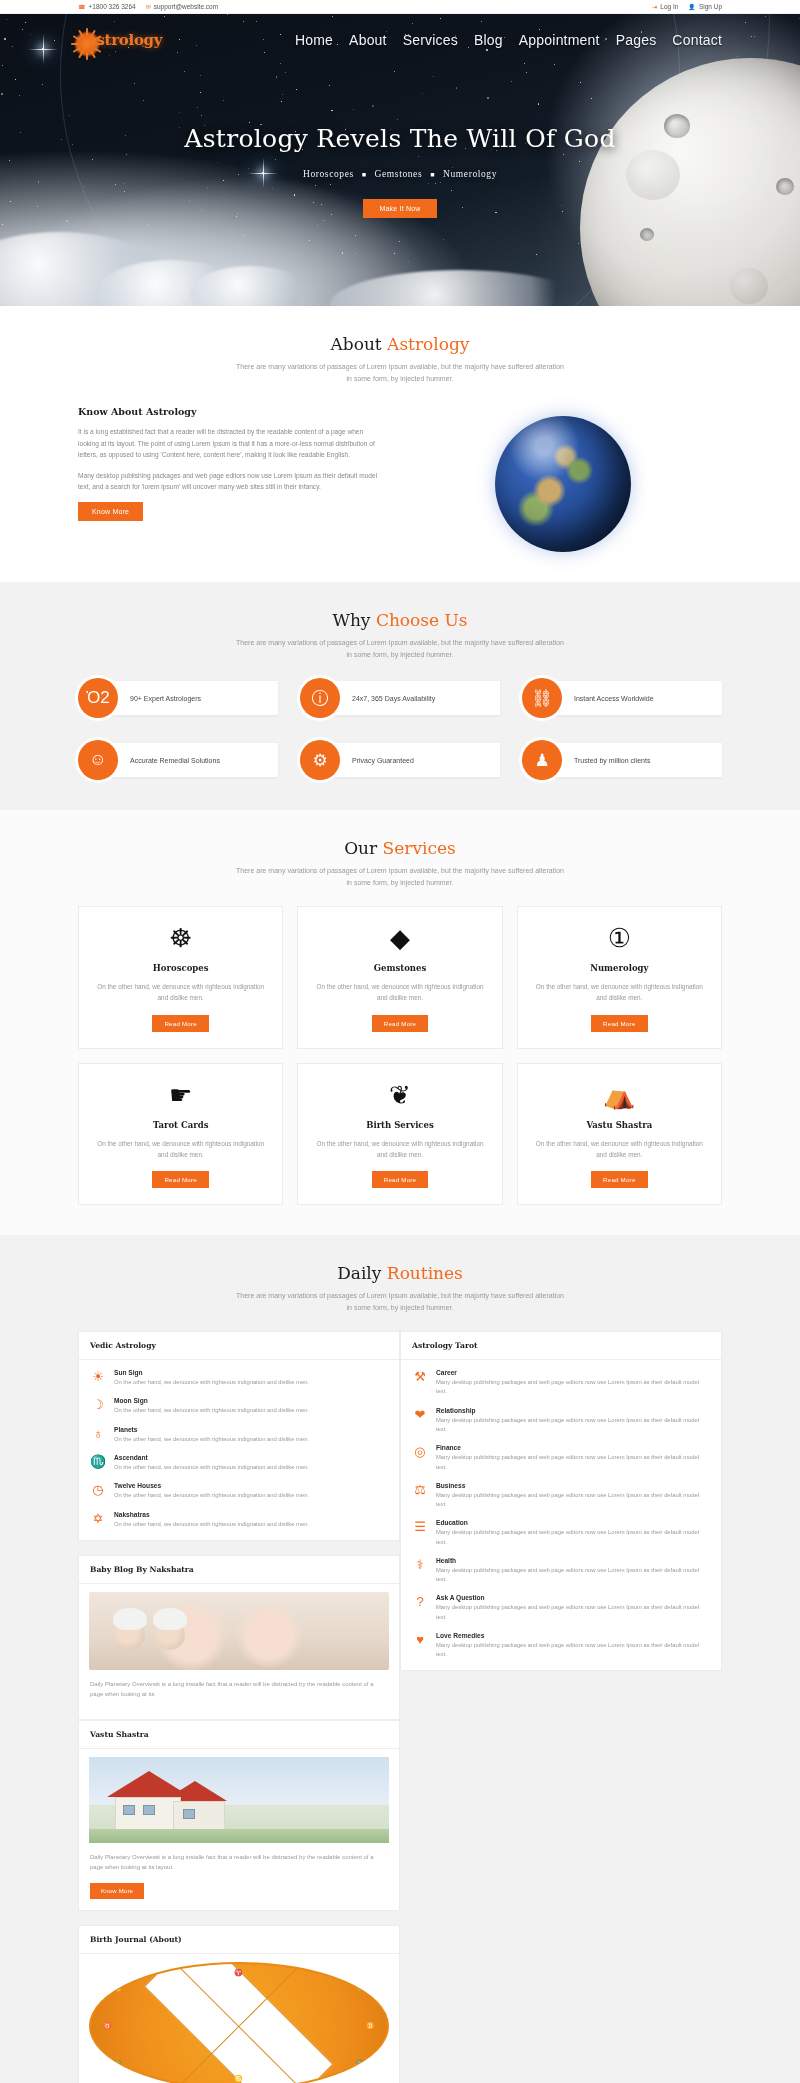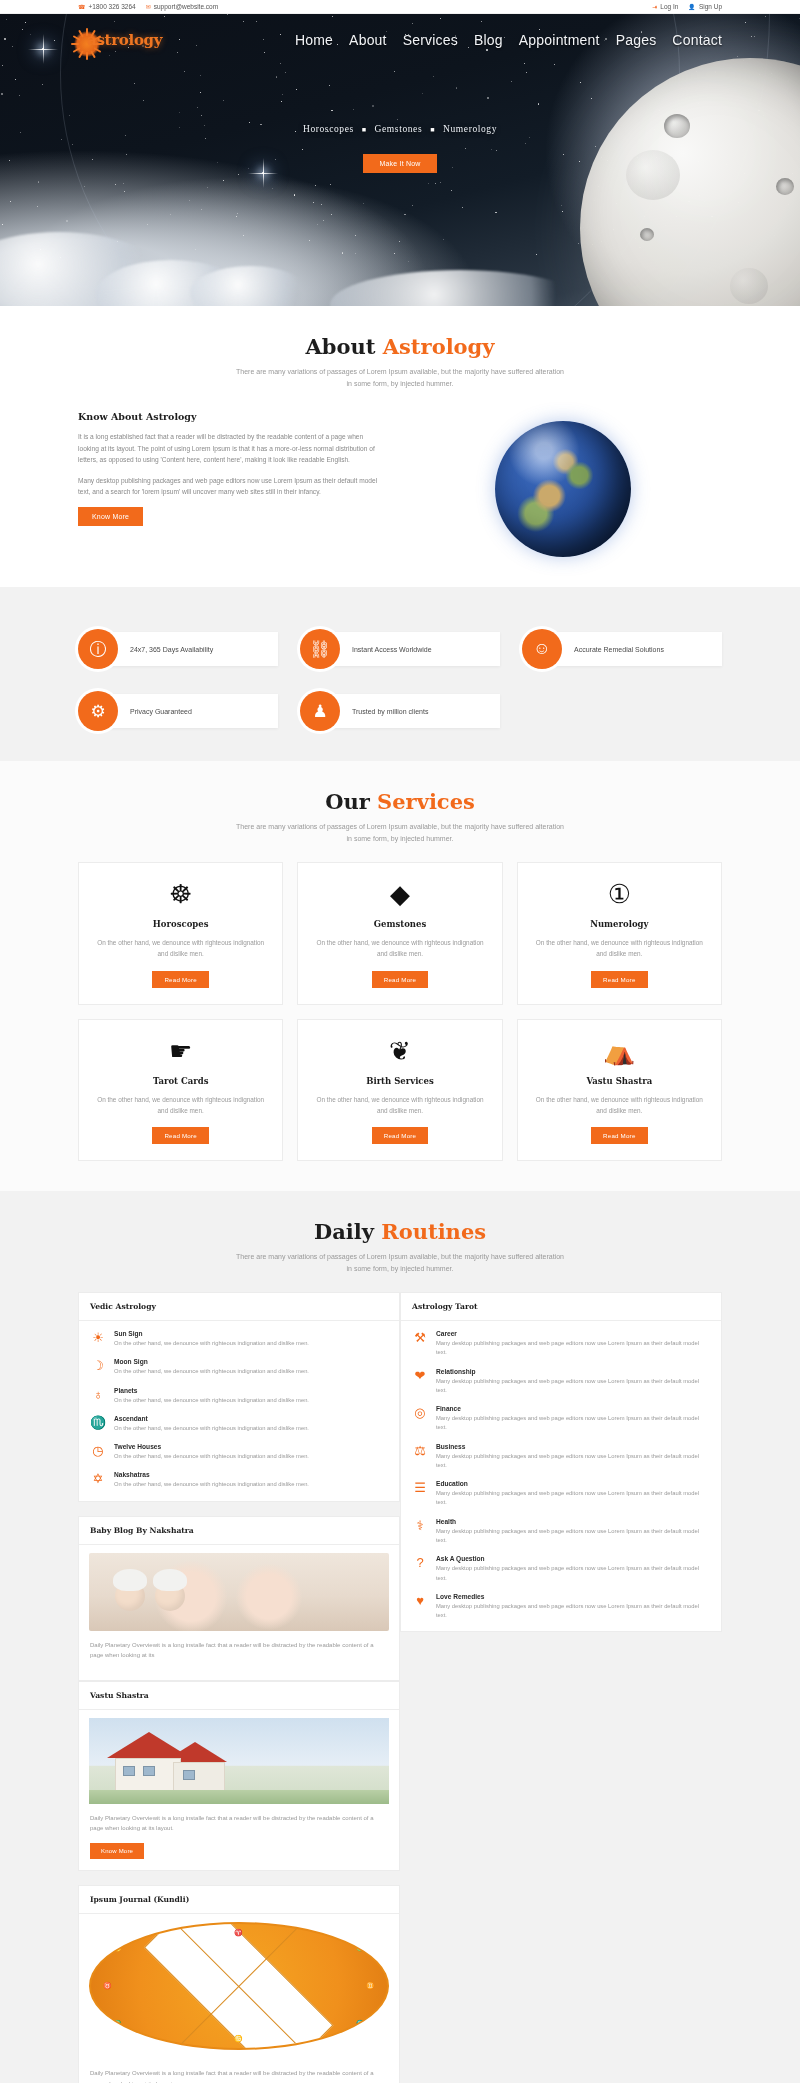--- a/index.html
+++ b/index.html
@@ -104,21 +104,21 @@
   .btn-orange {
     display:inline-block; background:#f26a1b; color:#fff; border:none;
     font-size:7px; padding:6px 14px; cursor:pointer; letter-spacing:0.2px;
   }
   .hero-btn { margin-top:20px; padding:6px 16px; font-size:7px; }
 
   
   .section { padding:28px 78px 30px 78px; }
   .sec-head { text-align:center; margin-bottom:18px; }
   .sec-title {
-    font-family:"DejaVu Serif", serif; font-size:21px; color:#1d1d1d; font-weight:bold;
+    font-family:"DejaVu Serif", serif; font-size:17px; color:#1d1d1d; font-weight:normal;
   }
   .sec-title .accent { color:#f26a1b; }
   .sec-desc {
     margin-top:7px; font-size:7px; color:#999; line-height:1.65; max-width:330px;
     margin-left:auto; margin-right:auto;
   }
   .bg-grey { background:#f2f2f2; }
   .bg-light { background:#fbfbfb; }
 
   
@@ -535,20 +535,21 @@
         <a href="#">About</a>
         <a href="#">Services</a>
         <a href="#">Blog</a>
         <a href="#">Appointment</a>
         <a href="#">Pages</a>
         <a href="#">Contact</a>
       </div>
     </div>
 
     <div class="hero-center">
+      <div class="hero-title">Astrology Revels The Will Of God</div>
       <div class="hero-sub">
         <span>Horoscopes</span>
         <span class="dot">■</span>
         <span>Gemstones</span>
         <span class="dot">■</span>
         <span>Numerology</span>
       </div>
       <button class="btn-orange hero-btn">Make It Now</button>
     </div>
   </div>
@@ -567,21 +568,32 @@
         <div class="about-p">Many desktop publishing packages and web page editors now use Lorem Ipsum as their default model text, and a search for 'lorem ipsum' will uncover many web sites still in their infancy.</div>
         <button class="btn-orange">Know More</button>
       </div>
       <div class="about-right">
         <div class="earth"></div>
       </div>
     </div>
   </div>
 
   <div class="section bg-grey">
+    <div class="sec-head">
+      <div class="sec-title">
+        <span>Why </span><span class="accent">Choose Us</span>
+      </div>
+      <div class="sec-desc">There are many variations of passages of Lorem Ipsum available, but the majority have suffered alteration in some form, by injected hummer.</div>
+    </div>
     <div class="why-grid" id="why-grid">
+        <div class="why-item">
+          <div class="why-bar"></div>
+          <div class="why-ic">Ὀ2</div>
+          <div class="why-label">90+ Expert Astrologers</div>
+        </div>
         <div class="why-item">
           <div class="why-bar"></div>
           <div class="why-ic">ⓘ</div>
           <div class="why-label">24x7, 365 Days Availability</div>
         </div>
         <div class="why-item">
           <div class="why-bar"></div>
           <div class="why-ic">⛓</div>
           <div class="why-label">Instant Access Worldwide</div>
         </div>
@@ -771,21 +783,21 @@
               <div class="lawn"></div>
             </div>
           </div>
           <div style="padding:0 11px 11px 11px;">
             <div class="dr-note">Daily Planetary Overviewit is a long installe fact that a reader will be distracted by the readable content of a page when looking at its layout.</div>
             <button class="btn-orange dr-btn">Know More</button>
           </div>
         </div>
 
         <div class="panel">
-          <div class="panel-h">Ipsum Journal (Kundli)</div>
+          <div class="panel-h">Birth Journal (About)</div>
           <div class="kundli-wrap">
             <div class="kundli">
               <div class="kundli-inner"></div>
               <div class="kundli-x1"></div>
               <div class="kundli-x2"></div>
               <div class="kundli-sym" style="left:50%;top:5px;transform:translateX(-50%);">♈</div>
               <div class="kundli-sym" style="left:12px;top:50%;transform:translateY(-50%);">♉</div>
               <div class="kundli-sym" style="right:12px;top:50%;transform:translateY(-50%);">♊</div>
               <div class="kundli-sym" style="left:50%;bottom:5px;transform:translateX(-50%);">♋</div>
               <div class="kundli-sym" style="left:22px;top:20px;">♌</div>

